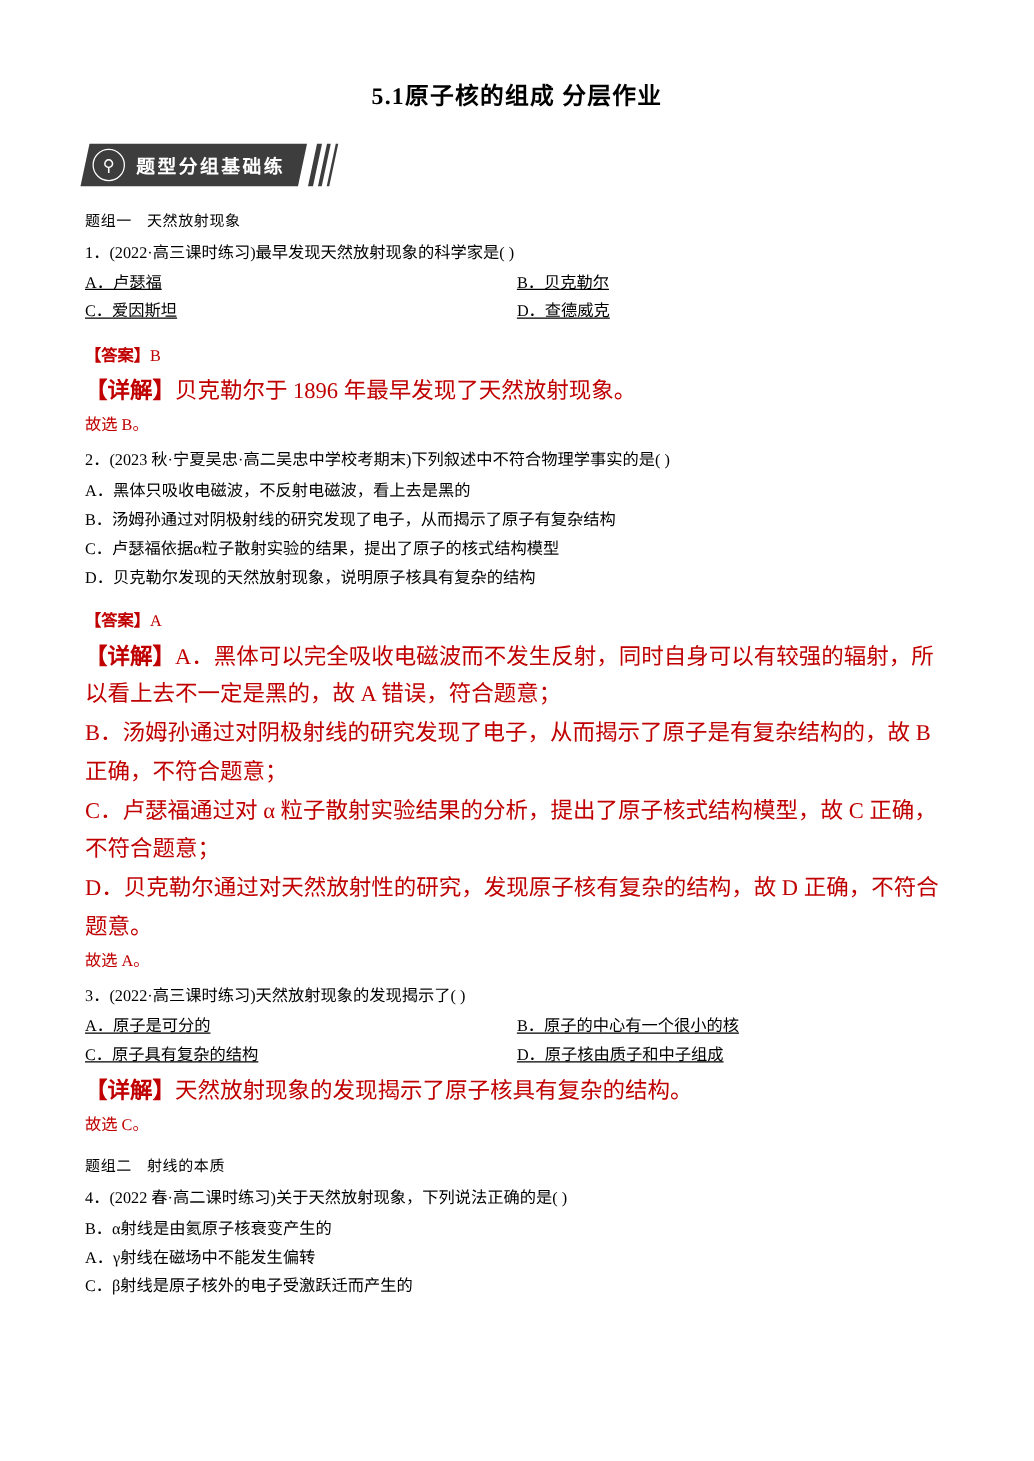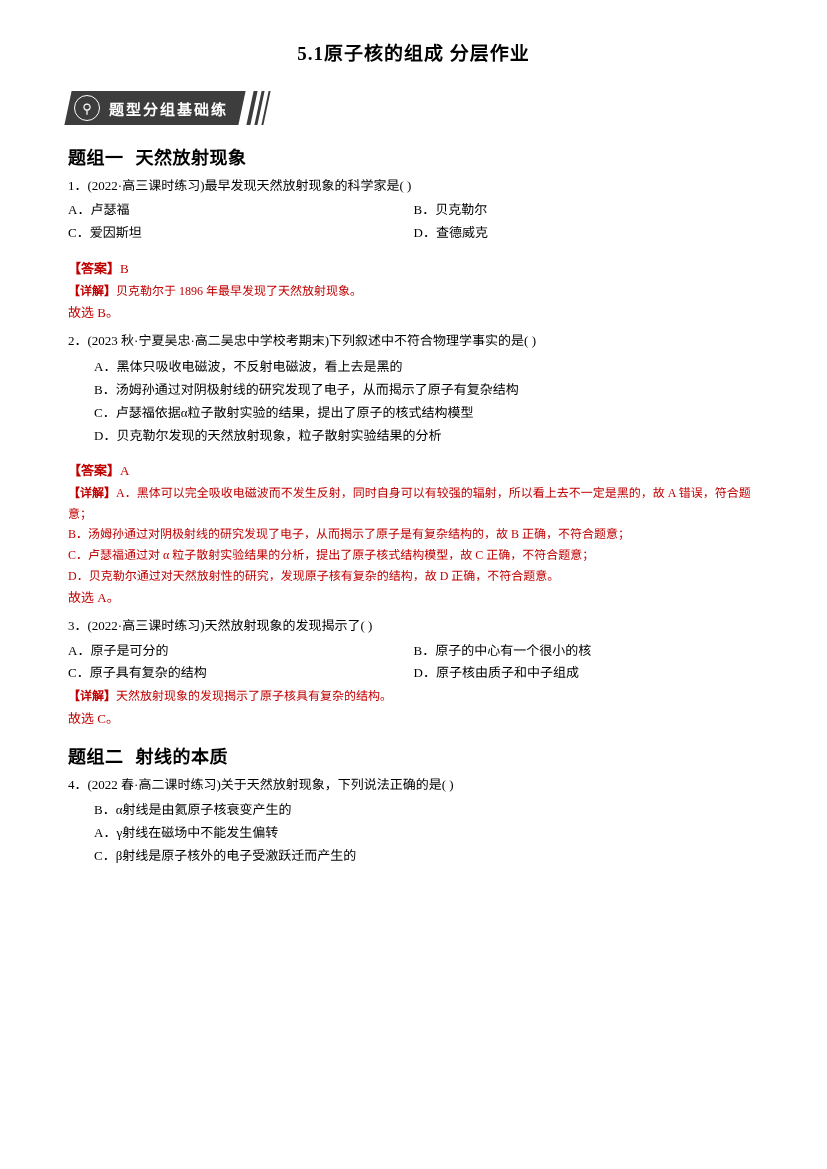--- a/index.html
+++ b/index.html
@@ -12,21 +12,21 @@
     height: 1169px;
     font-family: "Liberation Serif", "DejaVu Serif", serif;
     color: #000000;
     position: relative;
   }
   .page {
     position: relative;
     width: 827px;
     height: 1169px;
     box-sizing: border-box;
-    padding: 20px 68px 0 68px;
+    padding: 43px 68px 0 68px;
   }
   .doc-title {
     text-align: center;
     font-size: 19px;
     font-weight: bold;
     letter-spacing: 1px;
     margin: 18px 0 22px 0;
     font-family: "Liberation Serif", "DejaVu Serif", serif;
   }
   
@@ -83,58 +83,59 @@
     display: block;
     width: 4px;
     height: 34px;
     background: #3d3d3d;
     transform: skewX(-12deg);
   }
   .banner-stripes span:nth-child(2) { width: 3px; }
   .banner-stripes span:nth-child(3) { width: 2px; }
 
   .group-head {
-    font-size: 18px;
-    font-weight: bold;
+    font-size: 12px;
+    font-weight: normal;
     margin: 12px 0 6px 0;
     letter-spacing: 0.5px;
   }
   .group-head .gh-label { margin-right: 12px; }
 
   .q-stem {
     font-size: 13px;
     line-height: 1.55;
     margin: 7px 0 3px 0;
   }
   .opts-2col {
     display: flex;
     flex-wrap: wrap;
     font-size: 13px;
     line-height: 1.75;
   }
   .opts-2col .opt {
     width: 50%;
     box-sizing: border-box;
     padding-right: 6px;
+    text-decoration: underline;
   }
   .opts-1col {
     font-size: 13px;
     line-height: 1.78;
   }
-  .opts-1col .opt { display: block; margin-left: 26px; }
+  .opts-1col .opt { display: block; }
 
   .answer {
     color: #c00000;
     font-size: 13px;
     line-height: 1.7;
     margin-top: 13px;
   }
   .explain {
     color: #c00000;
-    font-size: 12px;
+    font-size: 18px;
     line-height: 1.72;
     margin-top: 1px;
   }
   .explain p { margin: 0; }
   .choose {
     color: #c00000;
     font-size: 13px;
     line-height: 1.7;
     margin-top: 1px;
   }
@@ -181,21 +182,21 @@
     </div>
     <div class="choose">故选 B。</div>
   </div>
 
   <div>
     <div class="q-stem">2．(2023 秋·宁夏吴忠·高二吴忠中学校考期末)下列叙述中不符合物理学事实的是(        )</div>
     <div class="opts-1col">
       <span class="opt">A．黑体只吸收电磁波，不反射电磁波，看上去是黑的</span>
       <span class="opt">B．汤姆孙通过对阴极射线的研究发现了电子，从而揭示了原子有复杂结构</span>
       <span class="opt">C．卢瑟福依据α粒子散射实验的结果，提出了原子的核式结构模型</span>
-      <span class="opt">D．贝克勒尔发现的天然放射现象，粒子散射实验结果的分析</span>
+      <span class="opt">D．贝克勒尔发现的天然放射现象，说明原子核具有复杂的结构</span>
     </div>
     <div class="answer">
       <span class="tag">【答案】</span><span>A</span>
     </div>
     <div class="explain">
       <p><span class="tag">【详解】</span><span>A．黑体可以完全吸收电磁波而不发生反射，同时自身可以有较强的辐射，所以看上去不一定是黑的，故 A 错误，符合题意；</span></p>
       <p><span>B．汤姆孙通过对阴极射线的研究发现了电子，从而揭示了原子是有复杂结构的，故 B 正确，不符合题意；</span></p>
       <p><span>C．卢瑟福通过对 α 粒子散射实验结果的分析，提出了原子核式结构模型，故 C 正确，不符合题意；</span></p>
       <p><span>D．贝克勒尔通过对天然放射性的研究，发现原子核有复杂的结构，故 D 正确，不符合题意。</span></p>
     </div>

